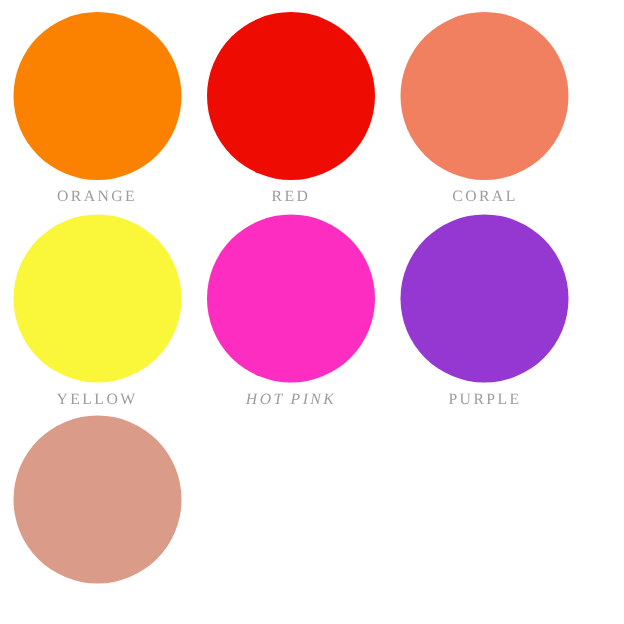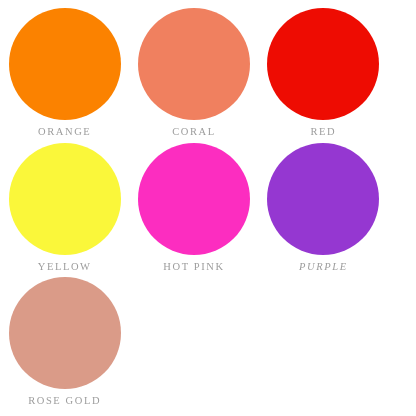--- a/index.html
+++ b/index.html
@@ -53,44 +53,43 @@
 <body style="background-color: rgb(255, 255, 255);">
 
 <div id="swatch-grid">
 
   <div class="swatch-cell">
     <div class="swatch-circle" style="background-color: rgb(251, 130, 0);"></div>
     <div class="swatch-label" style="color: rgb(157, 157, 157);">ORANGE</div>
   </div>
 
   <div class="swatch-cell">
-    <div class="swatch-circle" style="background-color: rgb(240, 128, 95);"></div>
-    <div class="swatch-label" style="color: rgb(157, 157, 157);">CORAL</div>
+    <div class="swatch-circle" style="background-color: rgb(238, 12, 2);"></div>
+    <div class="swatch-label" style="color: rgb(157, 157, 157);">RED</div>
   </div>
 
   <div class="swatch-cell">
-    <div class="swatch-circle" style="background-color: rgb(238, 12, 2);"></div>
-    <div class="swatch-label" style="color: rgb(157, 157, 157);">RED</div>
+    <div class="swatch-circle" style="background-color: rgb(240, 128, 95);"></div>
+    <div class="swatch-label" style="color: rgb(157, 157, 157);">CORAL</div>
   </div>
 
   <div class="swatch-cell">
     <div class="swatch-circle" style="background-color: rgb(250, 247, 58);"></div>
     <div class="swatch-label" style="color: rgb(157, 157, 157); text-align: center;">YELLOW</div>
   </div>
 
   <div class="swatch-cell">
     <div class="swatch-circle" style="background-color: rgb(252, 45, 192);"></div>
-    <div class="swatch-label" style="color: rgb(157, 157, 157);">HOT PINK</div>
+    <div class="swatch-label" style="color: rgb(157, 157, 157); font-style: italic;">HOT PINK</div>
   </div>
 
   <div class="swatch-cell">
     <div class="swatch-circle" style="background-color: rgb(149, 55, 209);"></div>
-    <div class="swatch-label" style="color: rgb(157, 157, 157); font-style: italic;">PURPLE</div>
+    <div class="swatch-label" style="color: rgb(157, 157, 157);">PURPLE</div>
   </div>
 
 
   <div class="swatch-cell">
     <div class="swatch-circle" style="background-color: rgb(218, 155, 136);"></div>
-    <div class="swatch-label" style="color: rgb(157, 157, 157);">ROSE GOLD</div>
   </div>
 
 
 </div>
 
 </body></html>

